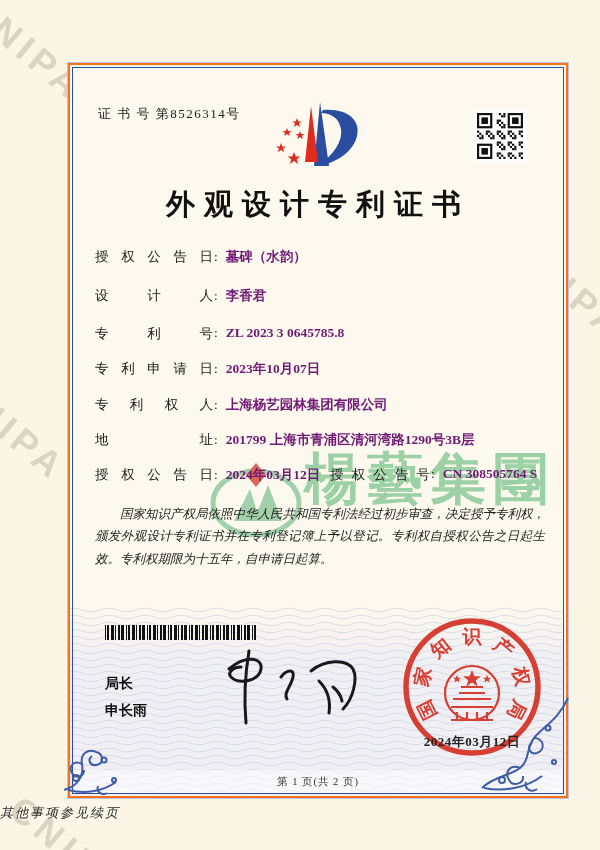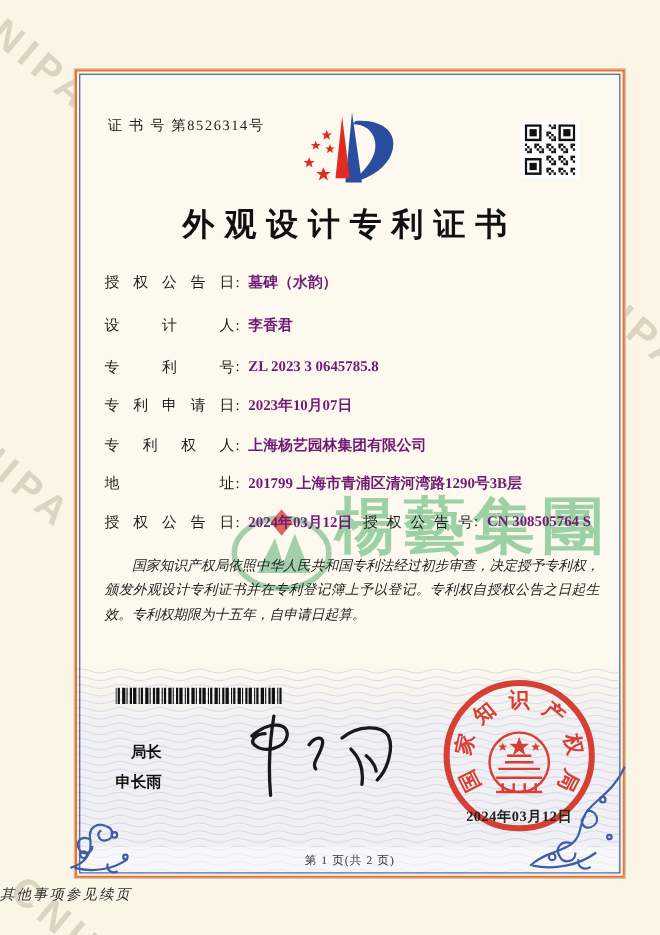--- a/index.html
+++ b/index.html
@@ -55,21 +55,21 @@
   .f-value{margin-left:8px;font-weight:600;color:#701a75;}
   .f-right{position:absolute;left:235px;top:0;}
   
   .paras{position:absolute;left:25px;top:438px;width:450px;z-index:4;
     font-size:12.5px;line-height:1.78;font-style:italic;color:#222;text-align:justify;}
   .paras p{margin:0;text-indent:2em;}
   
   .barcode{position:absolute;left:35px;top:560px;z-index:4;}
   .director{position:absolute;left:35px;top:610px;z-index:4;
     font-family:"Liberation Sans","DejaVu Sans",sans-serif;font-size:14px;font-weight:600;color:#111;}
-  .director div{margin-bottom:9px;text-align:right;}
+  .director div{margin-bottom:9px;}
   .signature{position:absolute;left:145px;top:578px;z-index:5;}
   .seal{position:absolute;left:331px;top:548px;z-index:5;opacity:.95;}
   .seal-date{position:absolute;left:333px;top:668px;width:138px;text-align:center;z-index:6;
     font-size:13px;font-weight:bold;letter-spacing:.5px;color:#222;}
   .ornament{position:absolute;z-index:6;pointer-events:none;}
   .orn-bl{left:-16px;bottom:-6px;}
   .orn-br{right:-10px;bottom:-4px;}
   
   .co-wm{position:absolute;left:138px;top:384px;width:380px;height:100px;z-index:3;opacity:.8;pointer-events:none;}
   .co-wm .co-text{

